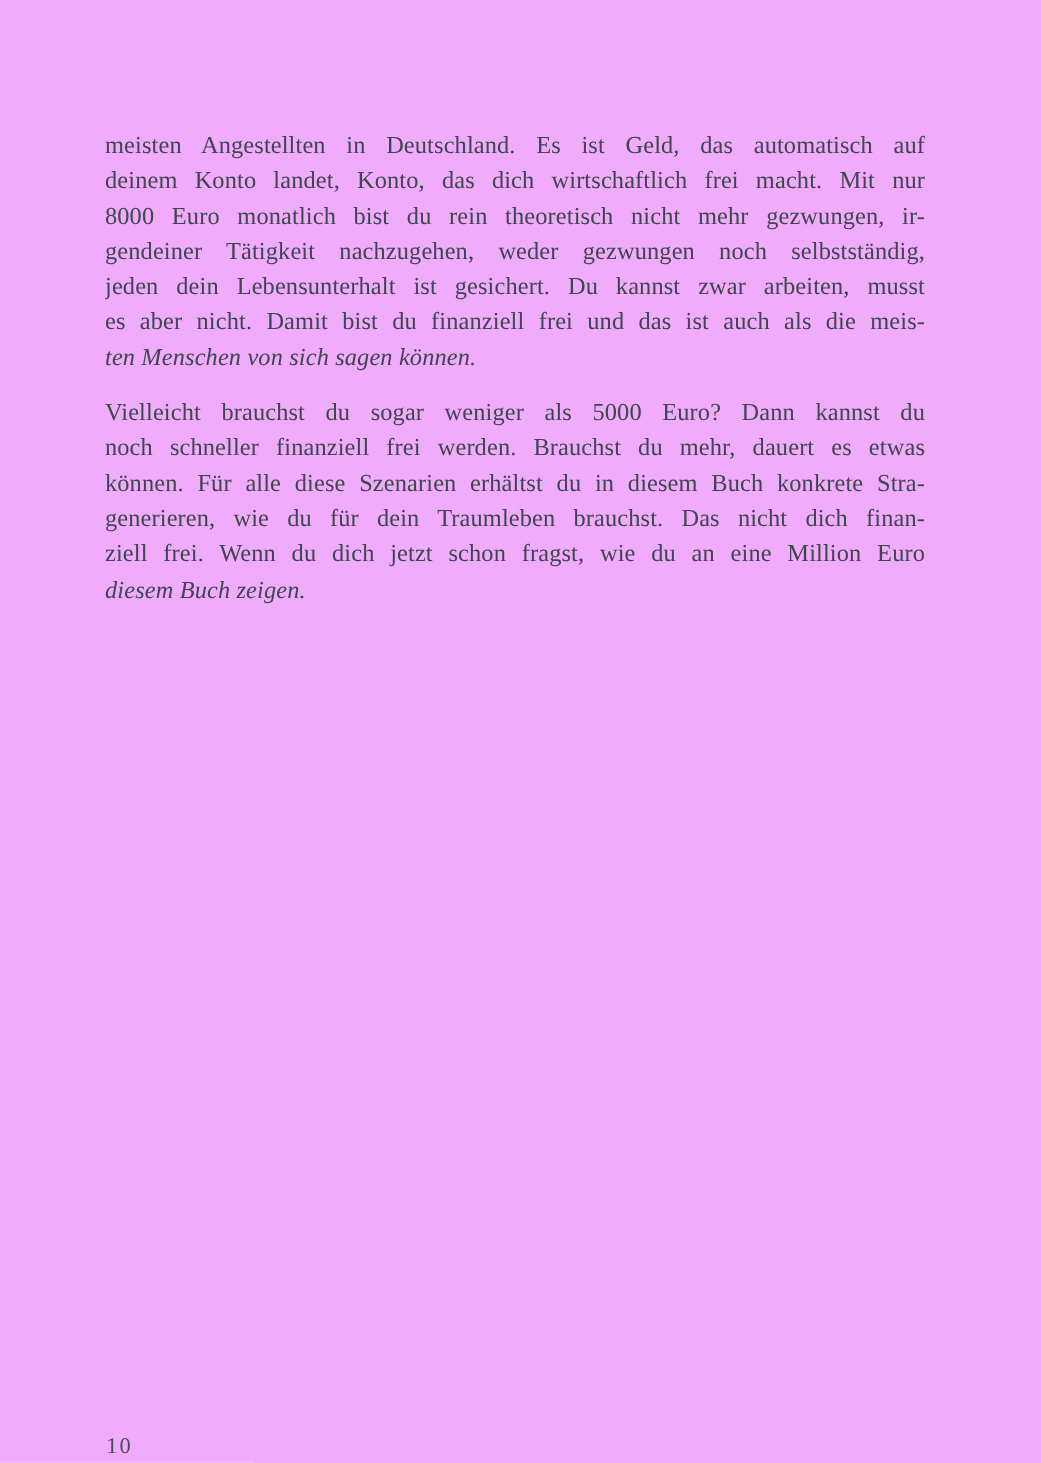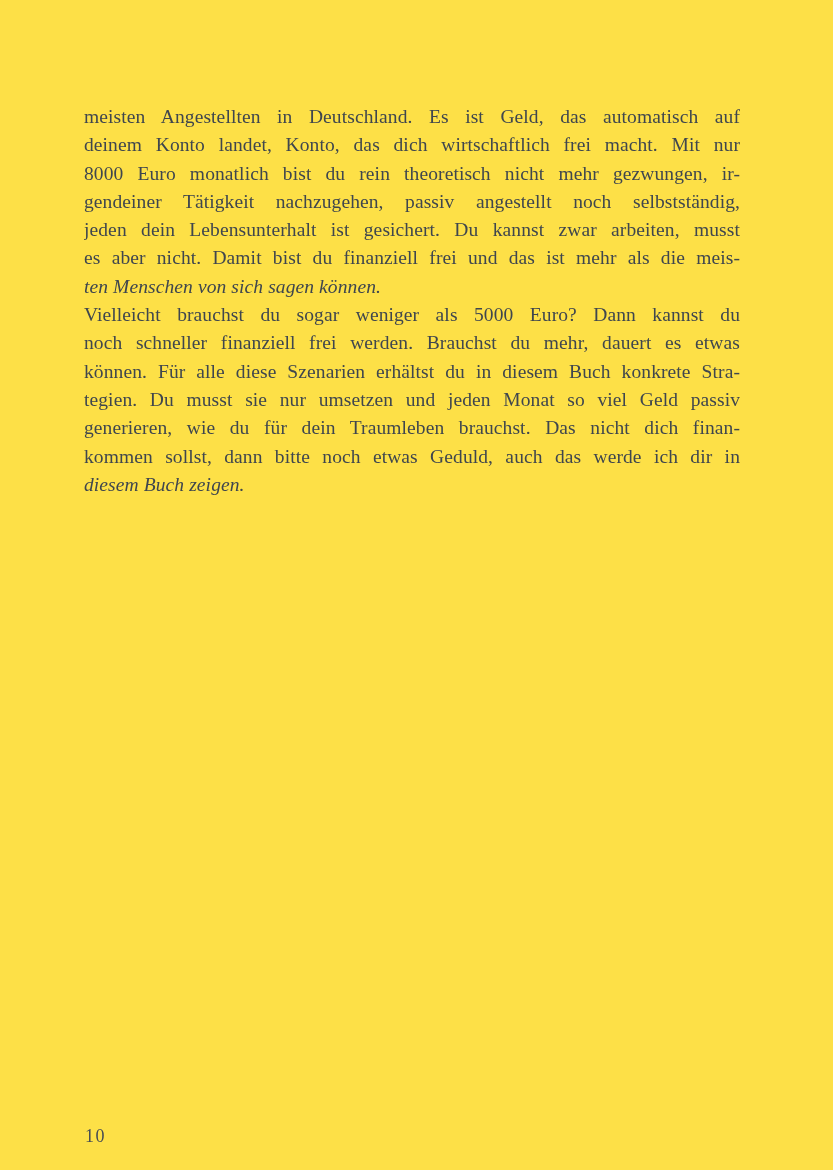--- a/index.html
+++ b/index.html
@@ -10,37 +10,37 @@
     width: 833px;
     height: 1170px;
     position: relative;
     background: #ffffff;
     font-family: "Liberation Serif", serif;
     overflow: hidden;
   }
   .page {
     position: absolute;
     inset: 0;
-    background: #fde047;
+    background: #f0abfc;
   }
   .text-block {
     position: absolute;
     left: 84px;
     top: 103px;
     width: 656px;
     color: #3f464e;
     font-size: 19.5px;
     line-height: 28.3px;
     letter-spacing: 0.1px;
   }
   .paragraph {
     margin: 0;
   }
   .paragraph + .paragraph {
-    margin-top: 0;
+    margin-top: 16px;
   }
   .line {
     text-align: justify;
     text-align-last: justify;
     max-height: 28.3px;
     overflow: hidden;
     hyphens: none;
   }
   .line.last-line {
     text-align-last: left;
@@ -58,29 +58,28 @@
 </style>
 </head>
 <body style="background: rgb(255, 255, 255);">
 
 <div class="page">
   <div class="text-block" style="color: rgb(63, 70, 78);">
       <div class="paragraph">
         <div class="line">meisten Angestellten in Deutschland. Es ist Geld, das automatisch auf</div>
         <div class="line">deinem Konto landet, Konto, das dich wirtschaftlich frei macht. Mit nur</div>
         <div class="line">8000 Euro monatlich bist du rein theoretisch nicht mehr gezwungen, ir-</div>
-        <div class="line">gendeiner Tätigkeit nachzugehen, passiv angestellt noch selbstständig,</div>
+        <div class="line">gendeiner Tätigkeit nachzugehen, weder gezwungen noch selbstständig,</div>
         <div class="line">jeden dein Lebensunterhalt ist gesichert. Du kannst zwar arbeiten, musst</div>
-        <div class="line">es aber nicht. Damit bist du finanziell frei und das ist mehr als die meis-</div>
+        <div class="line">es aber nicht. Damit bist du finanziell frei und das ist auch als die meis-</div>
         <div class="line last-line">ten Menschen von sich sagen können.</div>
       </div>
       <div class="paragraph">
         <div class="line">Vielleicht brauchst du sogar weniger als 5000 Euro? Dann kannst du</div>
         <div class="line">noch schneller finanziell frei werden. Brauchst du mehr, dauert es etwas</div>
         <div class="line">können. Für alle diese Szenarien erhältst du in diesem Buch konkrete Stra-</div>
-        <div class="line">tegien. Du musst sie nur umsetzen und jeden Monat so viel Geld passiv</div>
         <div class="line">generieren, wie du für dein Traumleben brauchst. Das nicht dich finan-</div>
-        <div class="line">kommen sollst, dann bitte noch etwas Geduld, auch das werde ich dir in</div>
+        <div class="line">ziell frei. Wenn du dich jetzt schon fragst, wie du an eine Million Euro</div>
         <div class="line last-line">diesem Buch zeigen.</div>
       </div>
     </div>
-  <div class="page-number" style="color: rgb(71, 77, 84);">10</div>
+  <div class="page-number" style="color: rgb(71, 77, 84); margin-top: 20px;">10</div>
 </div>
 
 </body></html>

